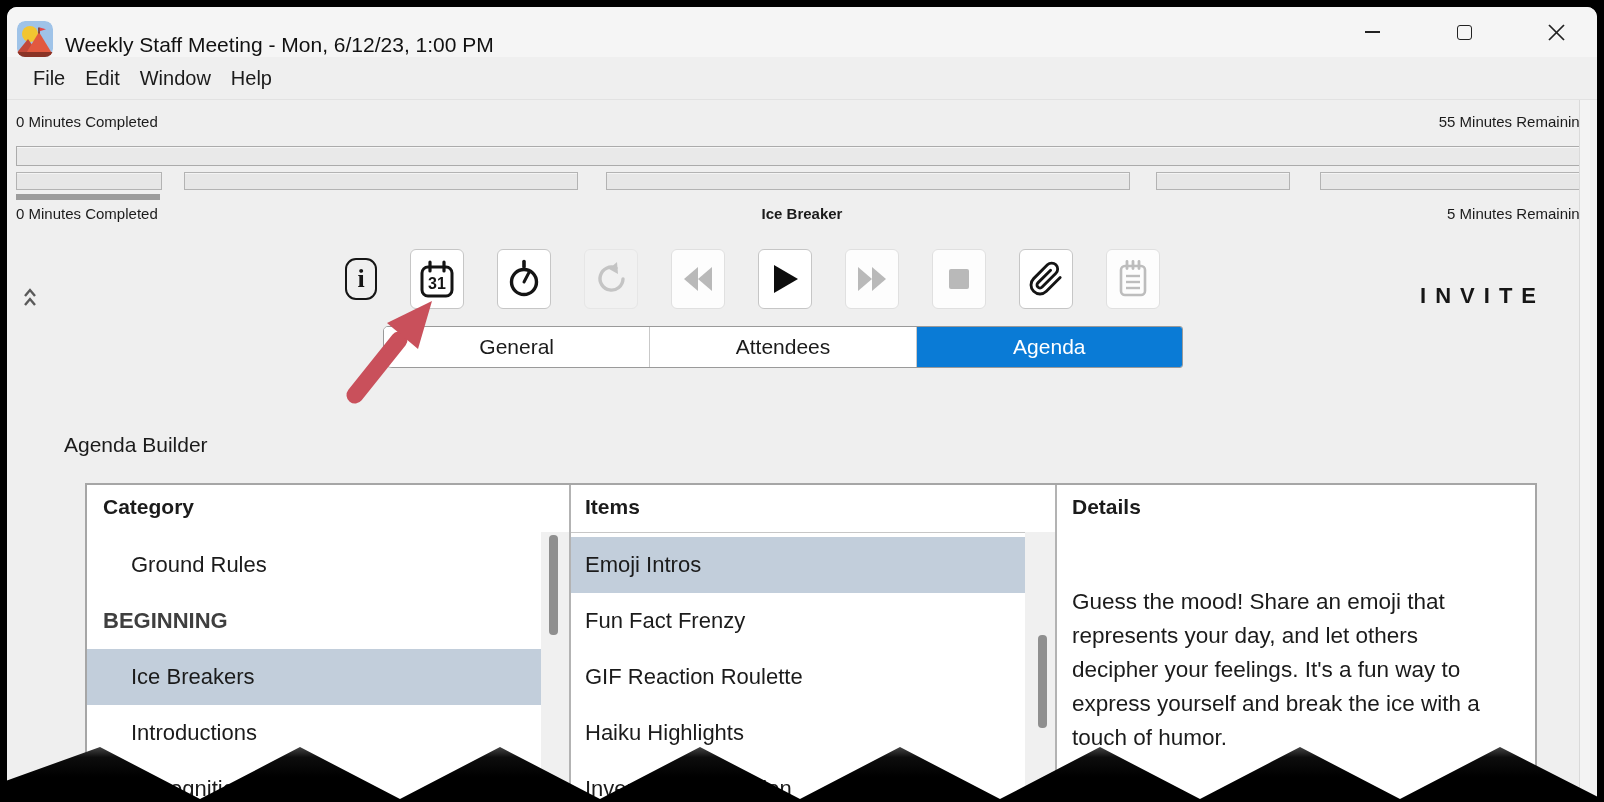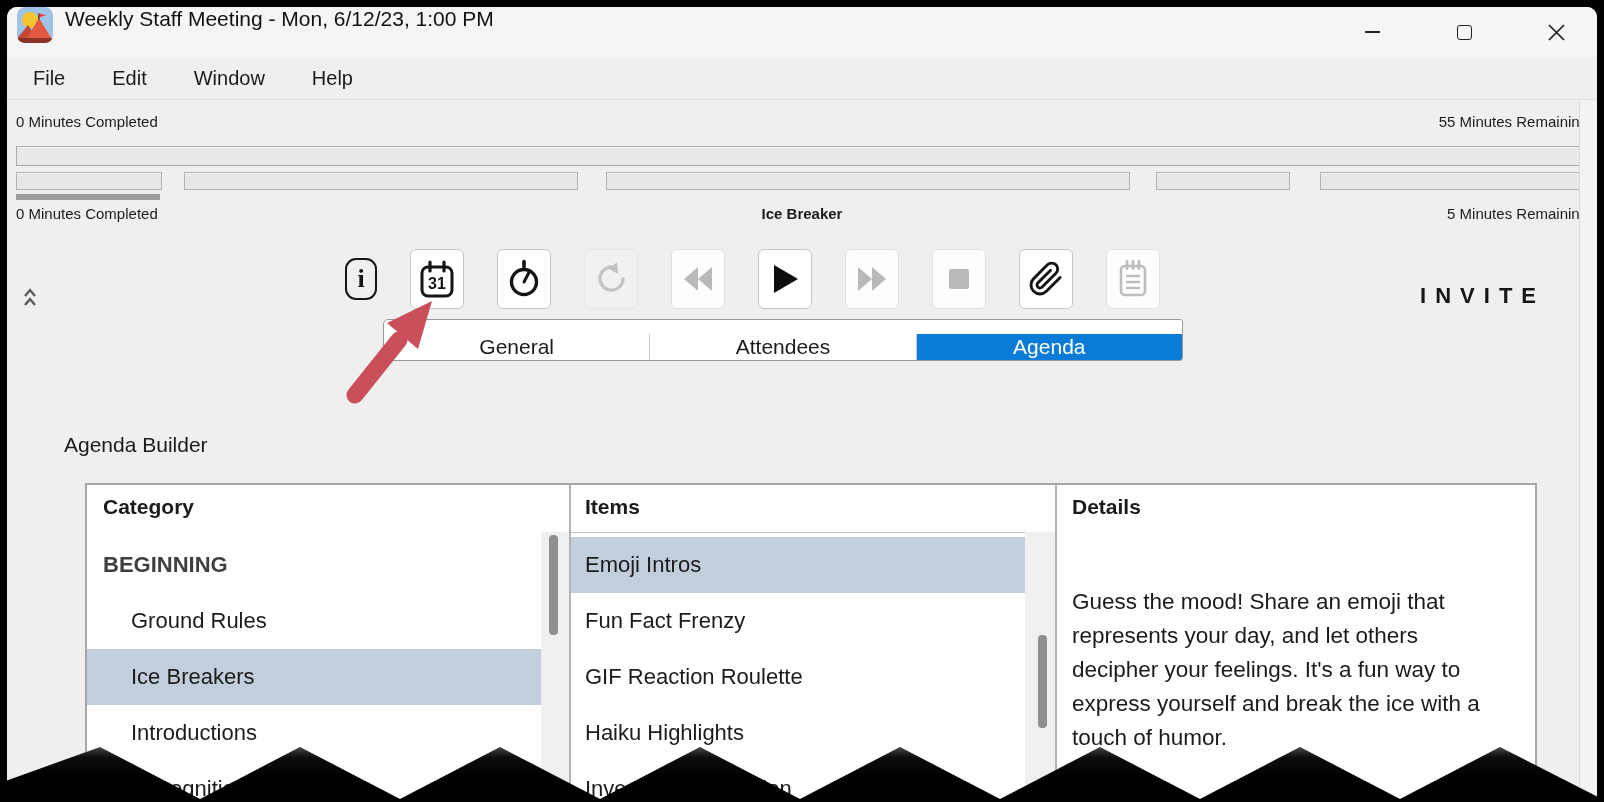--- a/index.html
+++ b/index.html
@@ -2,31 +2,31 @@
 <html><head>
 <meta charset="utf-8">
 <style>
   html,body{margin:0;padding:0;background:#000;}
   body{width:1604px;height:802px;overflow:hidden;font-family:"Liberation Sans",sans-serif;color:#1b1b1b;}
   .stage{position:relative;width:1604px;height:802px;background:#000;}
   .window{position:absolute;left:7px;top:7px;width:1590px;bottom:0;background:#efefef;
           border-top-left-radius:10px;border-top-right-radius:10px;overflow:hidden;}
 
   
-  .titlebar{position:absolute;left:0;top:0;right:0;height:50px;background:#f5f5f5;display:flex;align-items:flex-start;}
+  .titlebar{position:absolute;left:0;top:0;right:0;height:50px;background:#f5f5f5;display:flex;align-items:flex-end;}
   .appicon{width:36px;height:36px;margin-left:10px;border-radius:8px;overflow:hidden;flex:0 0 auto;}
   .apptitle{margin-left:12px;font-size:21px;color:#111;white-space:nowrap;}
   .wincontrols{position:absolute;right:18px;top:0;height:50px;display:flex;gap:46px;align-items:center;}
   .wcbtn{width:46px;height:44px;display:flex;align-items:center;justify-content:center;background:none;border:none;cursor:pointer;padding:0;}
   .min-glyph{width:15px;height:2px;background:#222;}
   .max-glyph{width:13px;height:13px;border:1.6px solid #222;border-radius:3px;}
 
   
   .menubar{position:absolute;left:0;top:50px;right:0;height:42px;display:flex;align-items:center;
-           padding-left:16px;gap:27px;border-bottom:1px solid #e2e2e2;background:#efefef;}
+           padding-left:16px;gap:0;border-bottom:1px solid #e2e2e2;background:#efefef;}
   .menuitem{font-size:20px;padding:4px 10px;cursor:default;}
 
   
   .plabel{font-size:15px;white-space:nowrap;}
   .row-lab{position:absolute;left:9px;width:1572px;height:28px;}
   .lab-left{position:absolute;left:0;top:0;}
   .lab-center{position:absolute;left:0;right:0;text-align:center;top:0;font-weight:bold;}
   .lab-right{position:absolute;right:0;top:0;}
   .mainbar{position:absolute;left:9px;top:139px;width:1570px;height:18px;background:#e9e9e9;
            border:1px solid #ababab;box-shadow:inset 0 1px 0 #f6f6f6;}
@@ -43,22 +43,22 @@
              font-family:"Liberation Serif",serif;font-weight:bold;font-size:26px;color:#151515;background:transparent;box-sizing:border-box;}
   .tbtn{width:54px;height:60px;border-radius:6px;background:#fff;border:1px solid #c6c6c6;display:flex;align-items:center;justify-content:center;padding:0;cursor:pointer;}
   .tbtn.disabled{border-color:#e0e0e0;background:#fdfdfd;}
   .tbtn.flat{background:#f1f1f1;border-color:#e6e6e6;}
   .invite{position:absolute;right:52px;top:276px;font-size:22px;font-weight:bold;letter-spacing:9px;color:#161616;cursor:pointer;margin-left:16px;}
 
   
   .arrow-svg{position:absolute;left:318px;top:280px;pointer-events:none;z-index:30;}
 
   
-  .tabbar{position:absolute;left:376px;top:312px;width:800px;height:42px;display:flex;background:#fff;
-          border:1px solid #9a9a9a;border-radius:5px 3px 3px 9px;overflow:hidden;box-sizing:border-box;align-items:flex-end;}
+  .tabbar{position:absolute;left:376px;top:319px;width:800px;height:42px;display:flex;background:#fff;
+          border:1px solid #9a9a9a;border-radius:5px 3px 3px 9px;overflow:hidden;box-sizing:border-box;}
   .tab{flex:1;display:flex;align-items:center;justify-content:center;font-size:21px;background:#fff;border:none;cursor:pointer;color:#1b1b1b;}
   .tab + .tab{border-left:1px solid #c9c9c9;}
   .tab.active{background:#0a7bd6;color:#fff;}
 
   
   .builder-label{position:absolute;left:57px;top:426px;font-size:21px;}
   .panel{position:absolute;left:78px;top:476px;width:1448px;bottom:-2px;background:#fff;border:2px solid #a6a6a6;}
   .colheader{position:absolute;top:10px;font-weight:bold;font-size:21px;}
   .h-cat{left:16px;} .h-items{left:498px;} .h-det{left:985px;}
   .items-divider{position:absolute;left:484px;top:47px;width:484px;height:1px;background:#c7c7c7;}
@@ -237,22 +237,22 @@
     <div class="builder-label">Agenda Builder</div>
 
     <div class="panel">
       <div class="colheader h-cat">Category</div>
       <div class="colheader h-items">Items</div>
       <div class="colheader h-det">Details</div>
 
       <div class="items-divider"></div>
 
       <div class="listrows lr-cat">
+        <div class="lrow child">Ground Rules</div>
         <div class="lrow group">BEGINNING</div>
-        <div class="lrow child">Ground Rules</div>
         <div class="lrow child selected">Ice Breakers</div>
         <div class="lrow child">Introductions</div>
         <div class="lrow child">Recognitions</div>
       </div>
       <div class="scrollstrip ss-cat"></div>
       <div class="thumb th-cat"></div>
       <div class="vborder vb1"></div>
 
       <div class="listrows lr-items">
         <div class="lrow selected">Emoji Intros</div>

